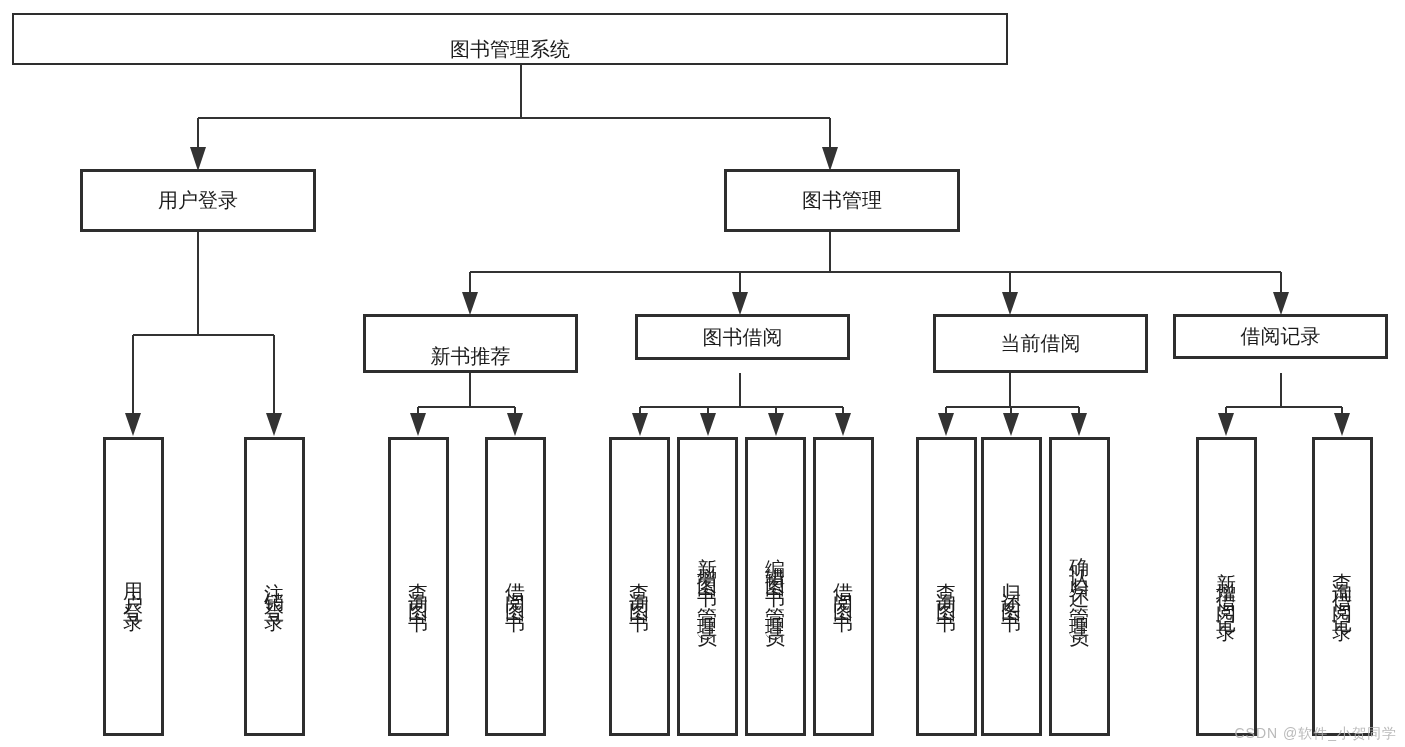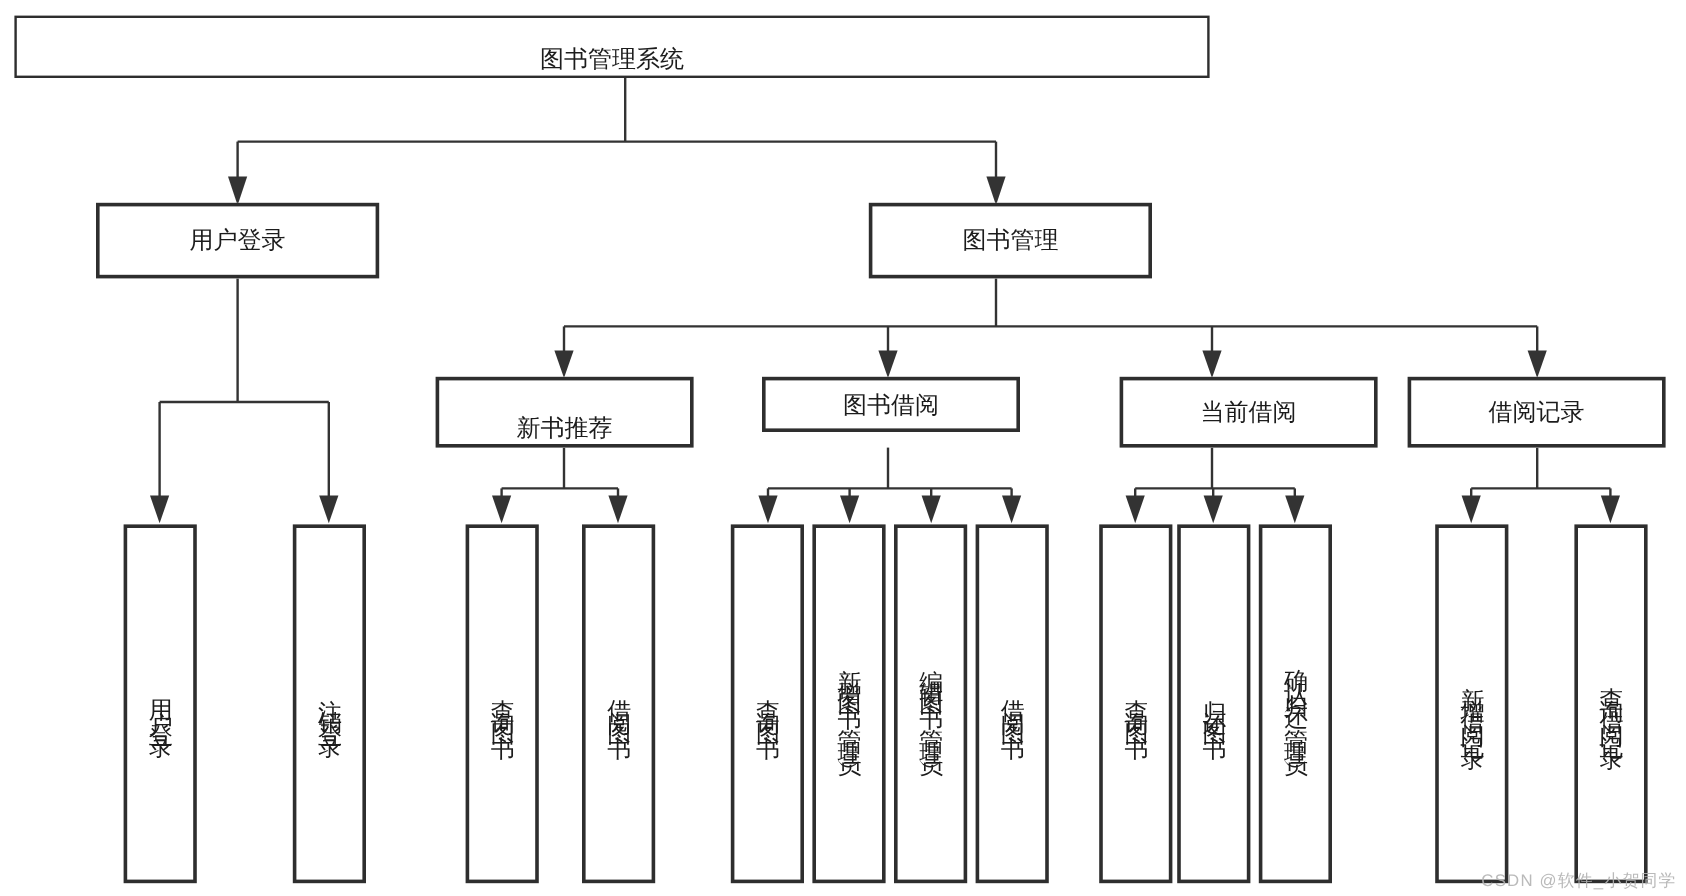--- a/index.html
+++ b/index.html
@@ -138,21 +138,21 @@
 
   <div class="box" style="left:363px;top:314px;width:215px;height:59px;align-items:flex-end;">
     <span>新书推荐</span>
   </div>
   <div class="box" style="left:635px;top:314px;width:215px;height:46px;">
     <span>图书借阅</span>
   </div>
   <div class="box" style="left:903px;top:314px;width:215px;height:59px;margin-left:30px;">
     <span>当前借阅</span>
   </div>
-  <div class="box" style="left:1173px;top:314px;width:215px;height:59px;text-align:center;">
+  <div class="box" style="left:1173px;top:314px;width:215px;height:45px;text-align:center;">
     <span>借阅记录</span>
   </div>
 
   <div class="box v-box" style="left:103px;top:437px;width:61px;height:299px;">
     <span>用户登录</span>
   </div>
   <div class="box v-box" style="left:244px;top:437px;width:61px;height:299px;">
     <span>注销登录</span>
   </div>
 

